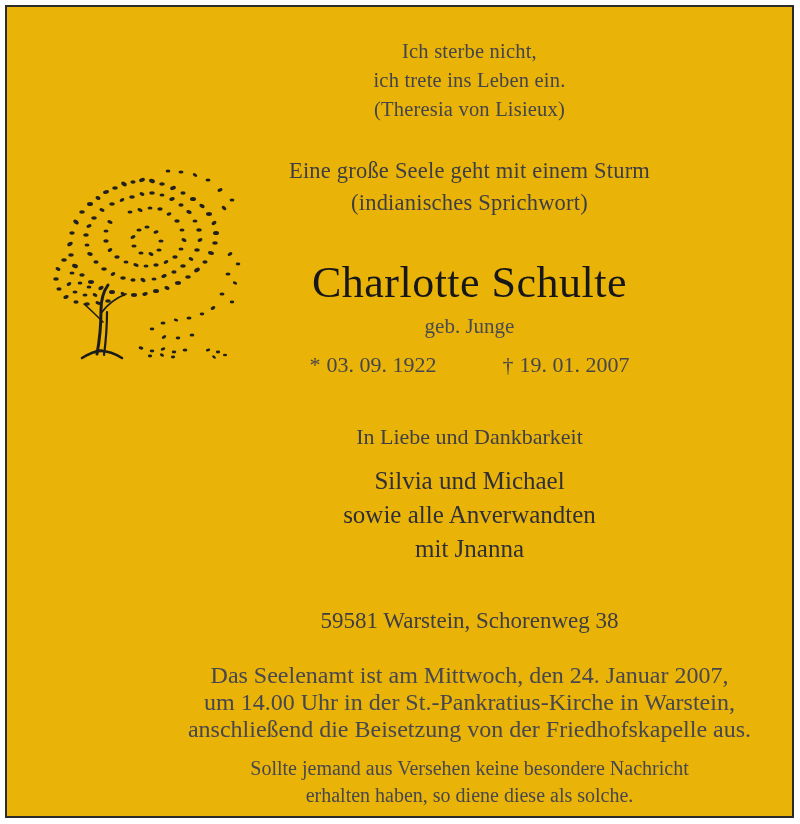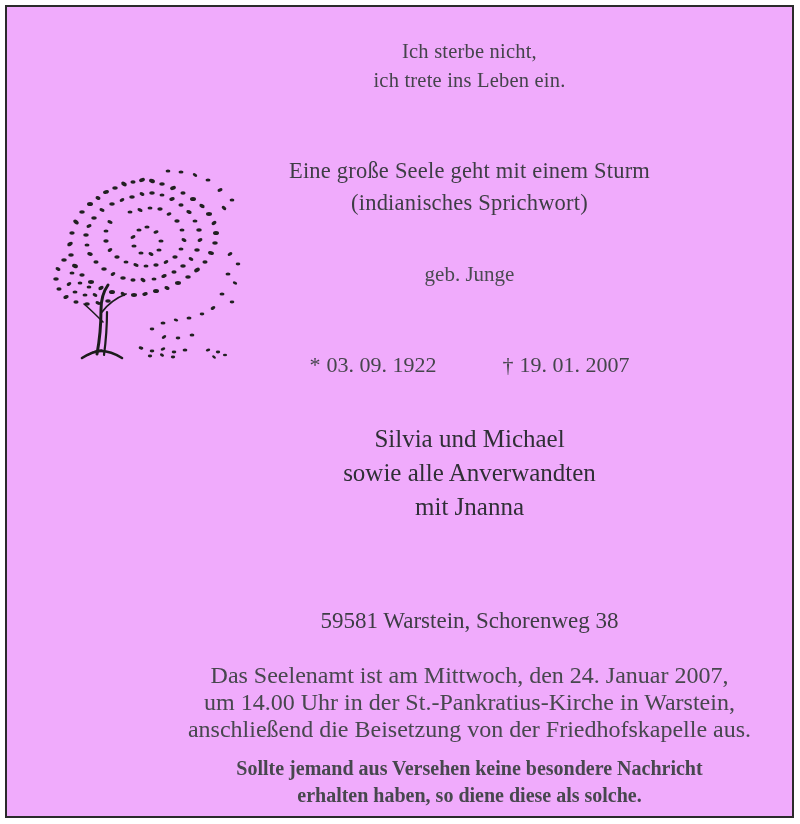--- a/index.html
+++ b/index.html
@@ -15,21 +15,21 @@
   }
 
   #card {
     position: absolute;
     left: 5px;
     top: 5px;
     width: 789px;
     height: 813px;
     box-sizing: border-box;
     border: 2px solid #2b2b2b;
-    background: #f0abfc;
+    background: #eab308;
     overflow: hidden;
   }
 
   
   #tree-figure {
     position: absolute;
     left: 35px;
     top: 135px;
     width: 205px;
     height: 225px;
@@ -157,21 +157,20 @@
     color: #47474e;
   }
   #closing-block {
     position: absolute;
     left: 0; top: 748px; width: 100%;
   }
   #closing-block .ln {
     font-size: 20px;
     line-height: 27px;
     color: #47474e;
-    font-weight: bold;
   }
 </style>
 </head>
 <body>
 
 <div id="card">
 
   <div id="tree-figure">
     <svg width="205" height="225" viewBox="0 0 205 225" xmlns="http://www.w3.org/2000/svg">
       <defs>
@@ -352,37 +351,40 @@
         <path d="M46 213 C 52 209, 56 208, 60 208" stroke-width="1.6"></path>
       </g>
     </svg>
   </div>
 
   <div class="text-col">
 
     <div id="quote-one" class="blk">
       <span class="ln">Ich sterbe nicht,</span>
       <span class="ln">ich trete ins Leben ein.</span>
+      <span class="ln">(Theresia von Lisieux)</span>
     </div>
 
     <div id="quote-two" class="blk">
       <span class="ln">Eine große Seele geht mit einem Sturm</span>
       <span class="ln">(indianisches Sprichwort)</span>
     </div>
 
     <div id="name-block" class="blk">
+      <span id="deceased-name">Charlotte Schulte</span>
       <span id="maiden-name">geb. Junge</span>
     </div>
 
     <div id="dates-row">
       <span class="date-cell" id="birth-date"><span class="sym">*</span><span>03. 09. 1922</span></span>
       <span class="date-cell" id="death-date"><span class="sym">†</span><span>19. 01. 2007</span></span>
     </div>
 
     <div id="family-block" class="blk">
+      <span id="gratitude-line">In Liebe und Dankbarkeit</span>
       <span class="mourner">Silvia und Michael</span>
       <span class="mourner">sowie alle Anverwandten</span>
       <span class="mourner">mit Jnanna</span>
     </div>
 
     <div id="address-line">59581 Warstein, Schorenweg 38</div>
 
     <div id="service-block" class="blk">
       <span class="ln">Das Seelenamt ist am Mittwoch, den 24. Januar 2007,</span>
       <span class="ln">um 14.00 Uhr in der St.-Pankratius-Kirche in Warstein,</span>

